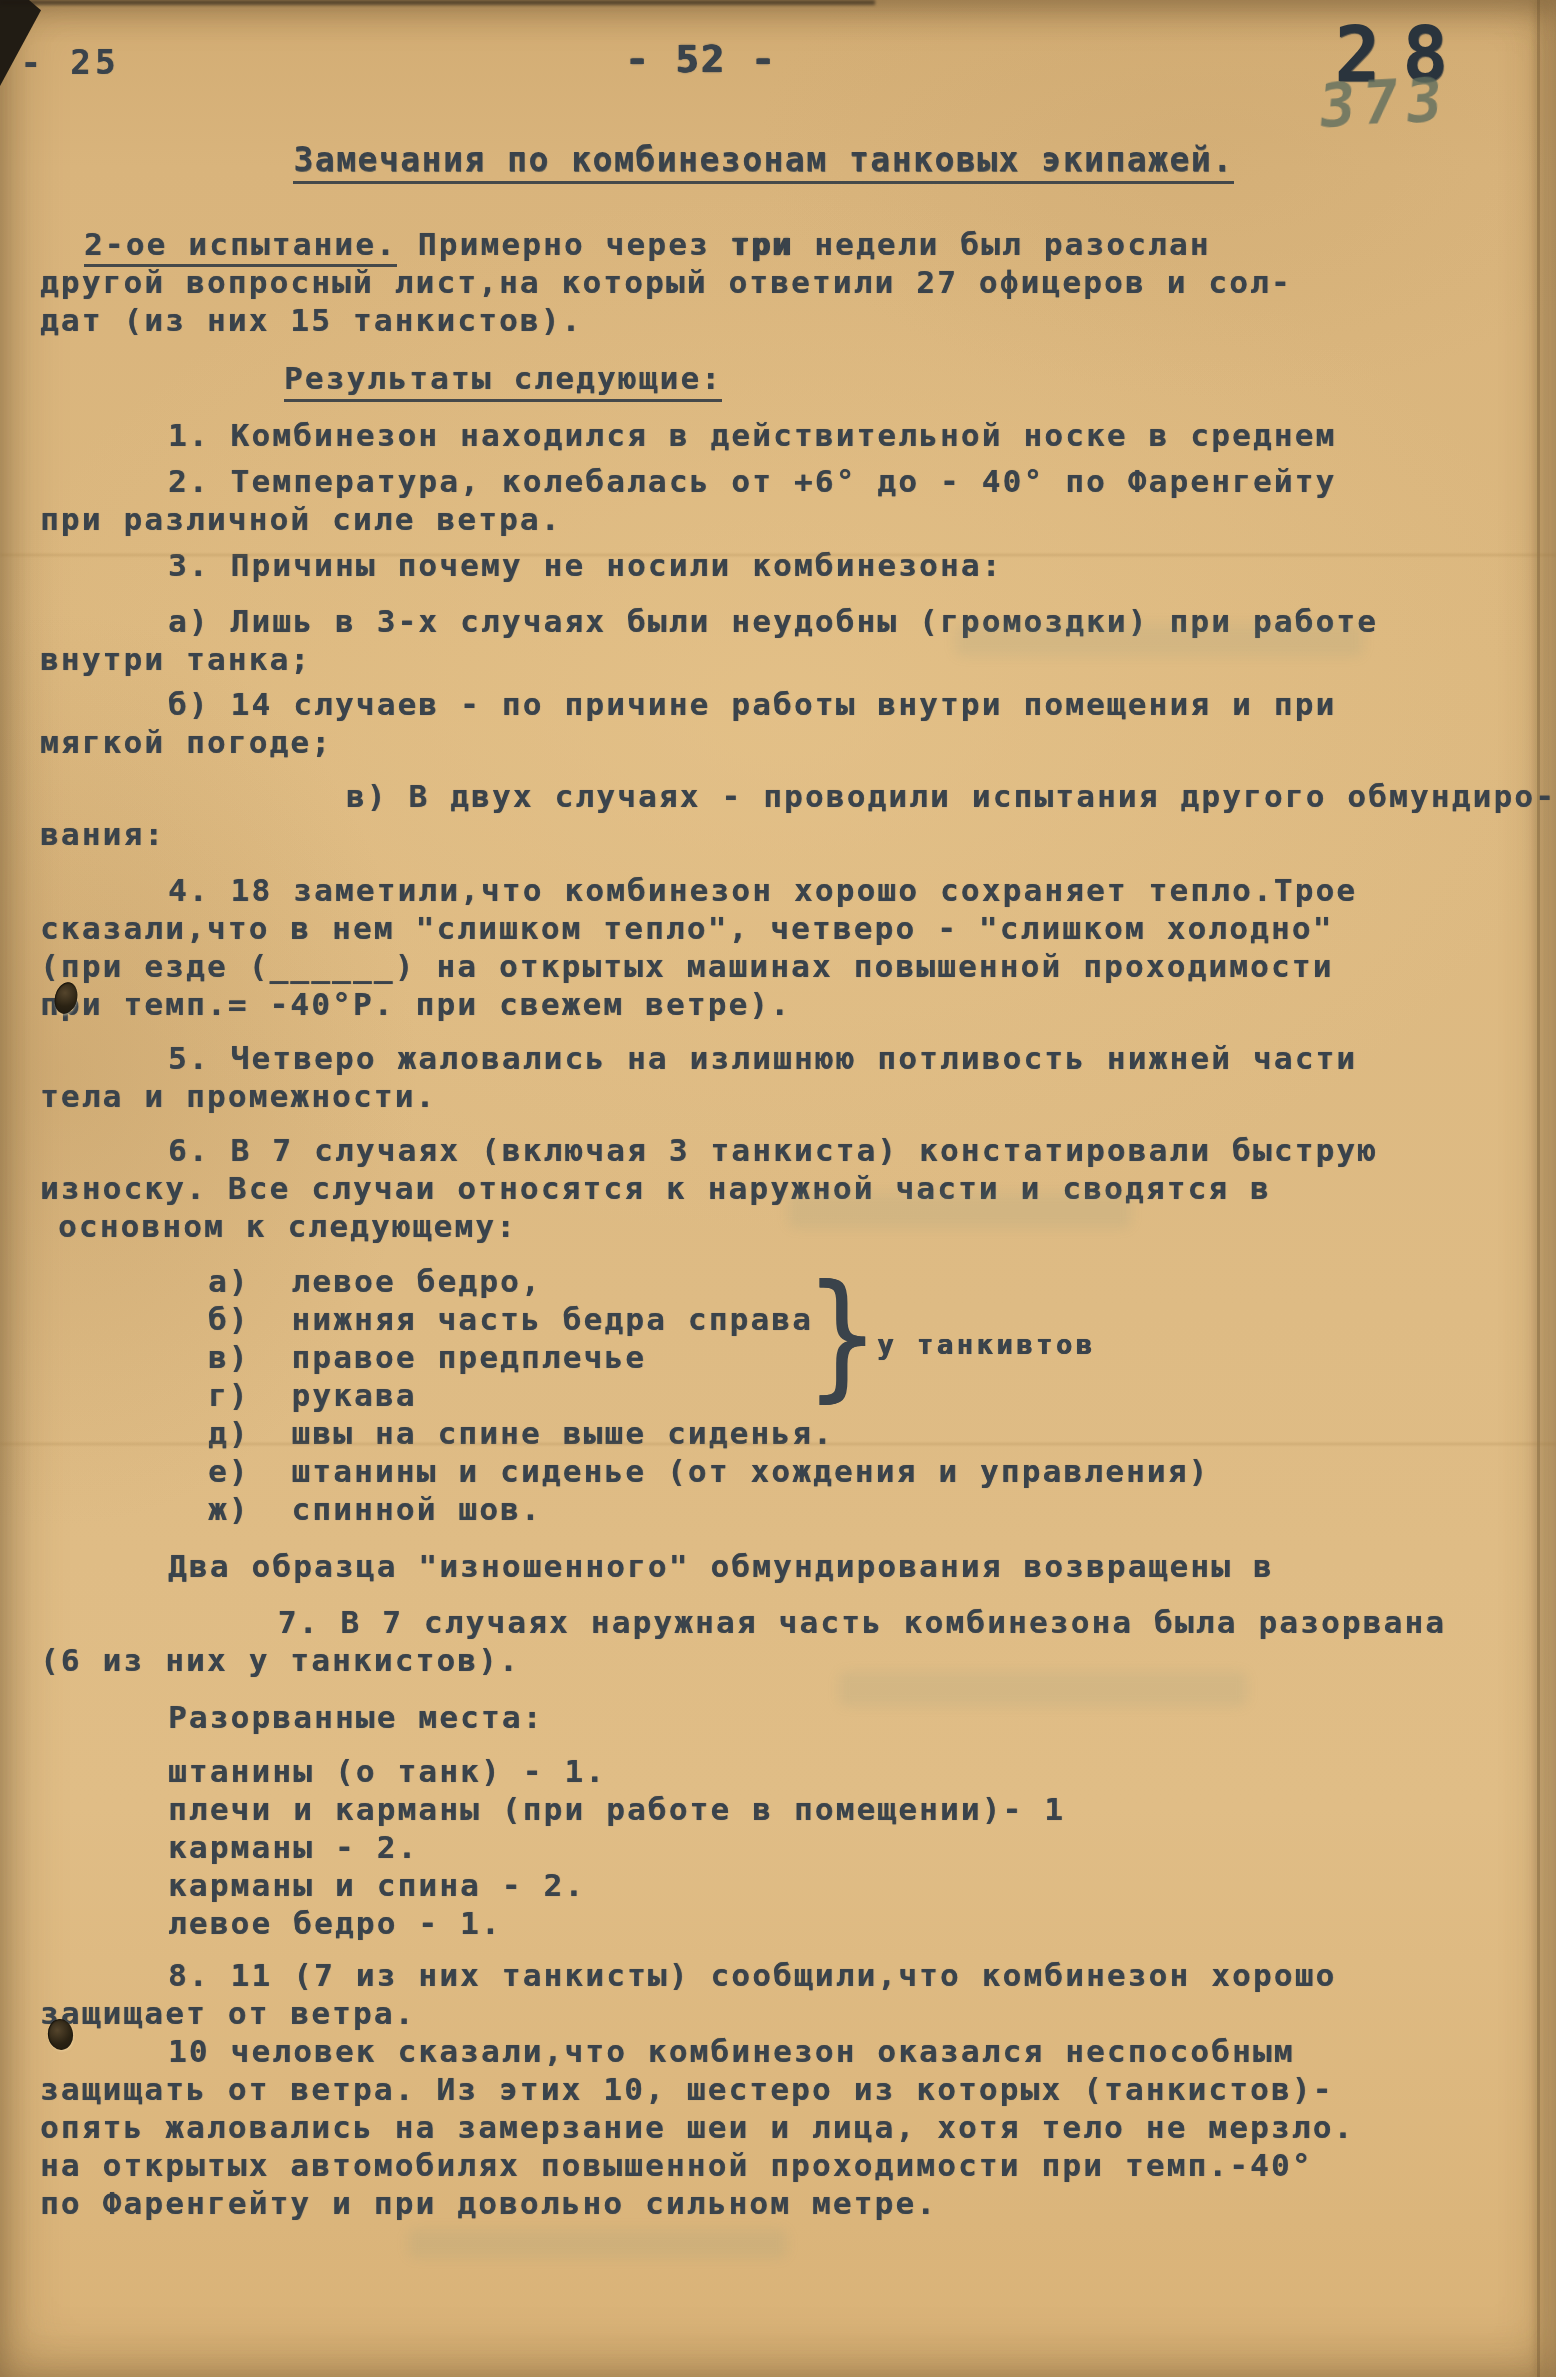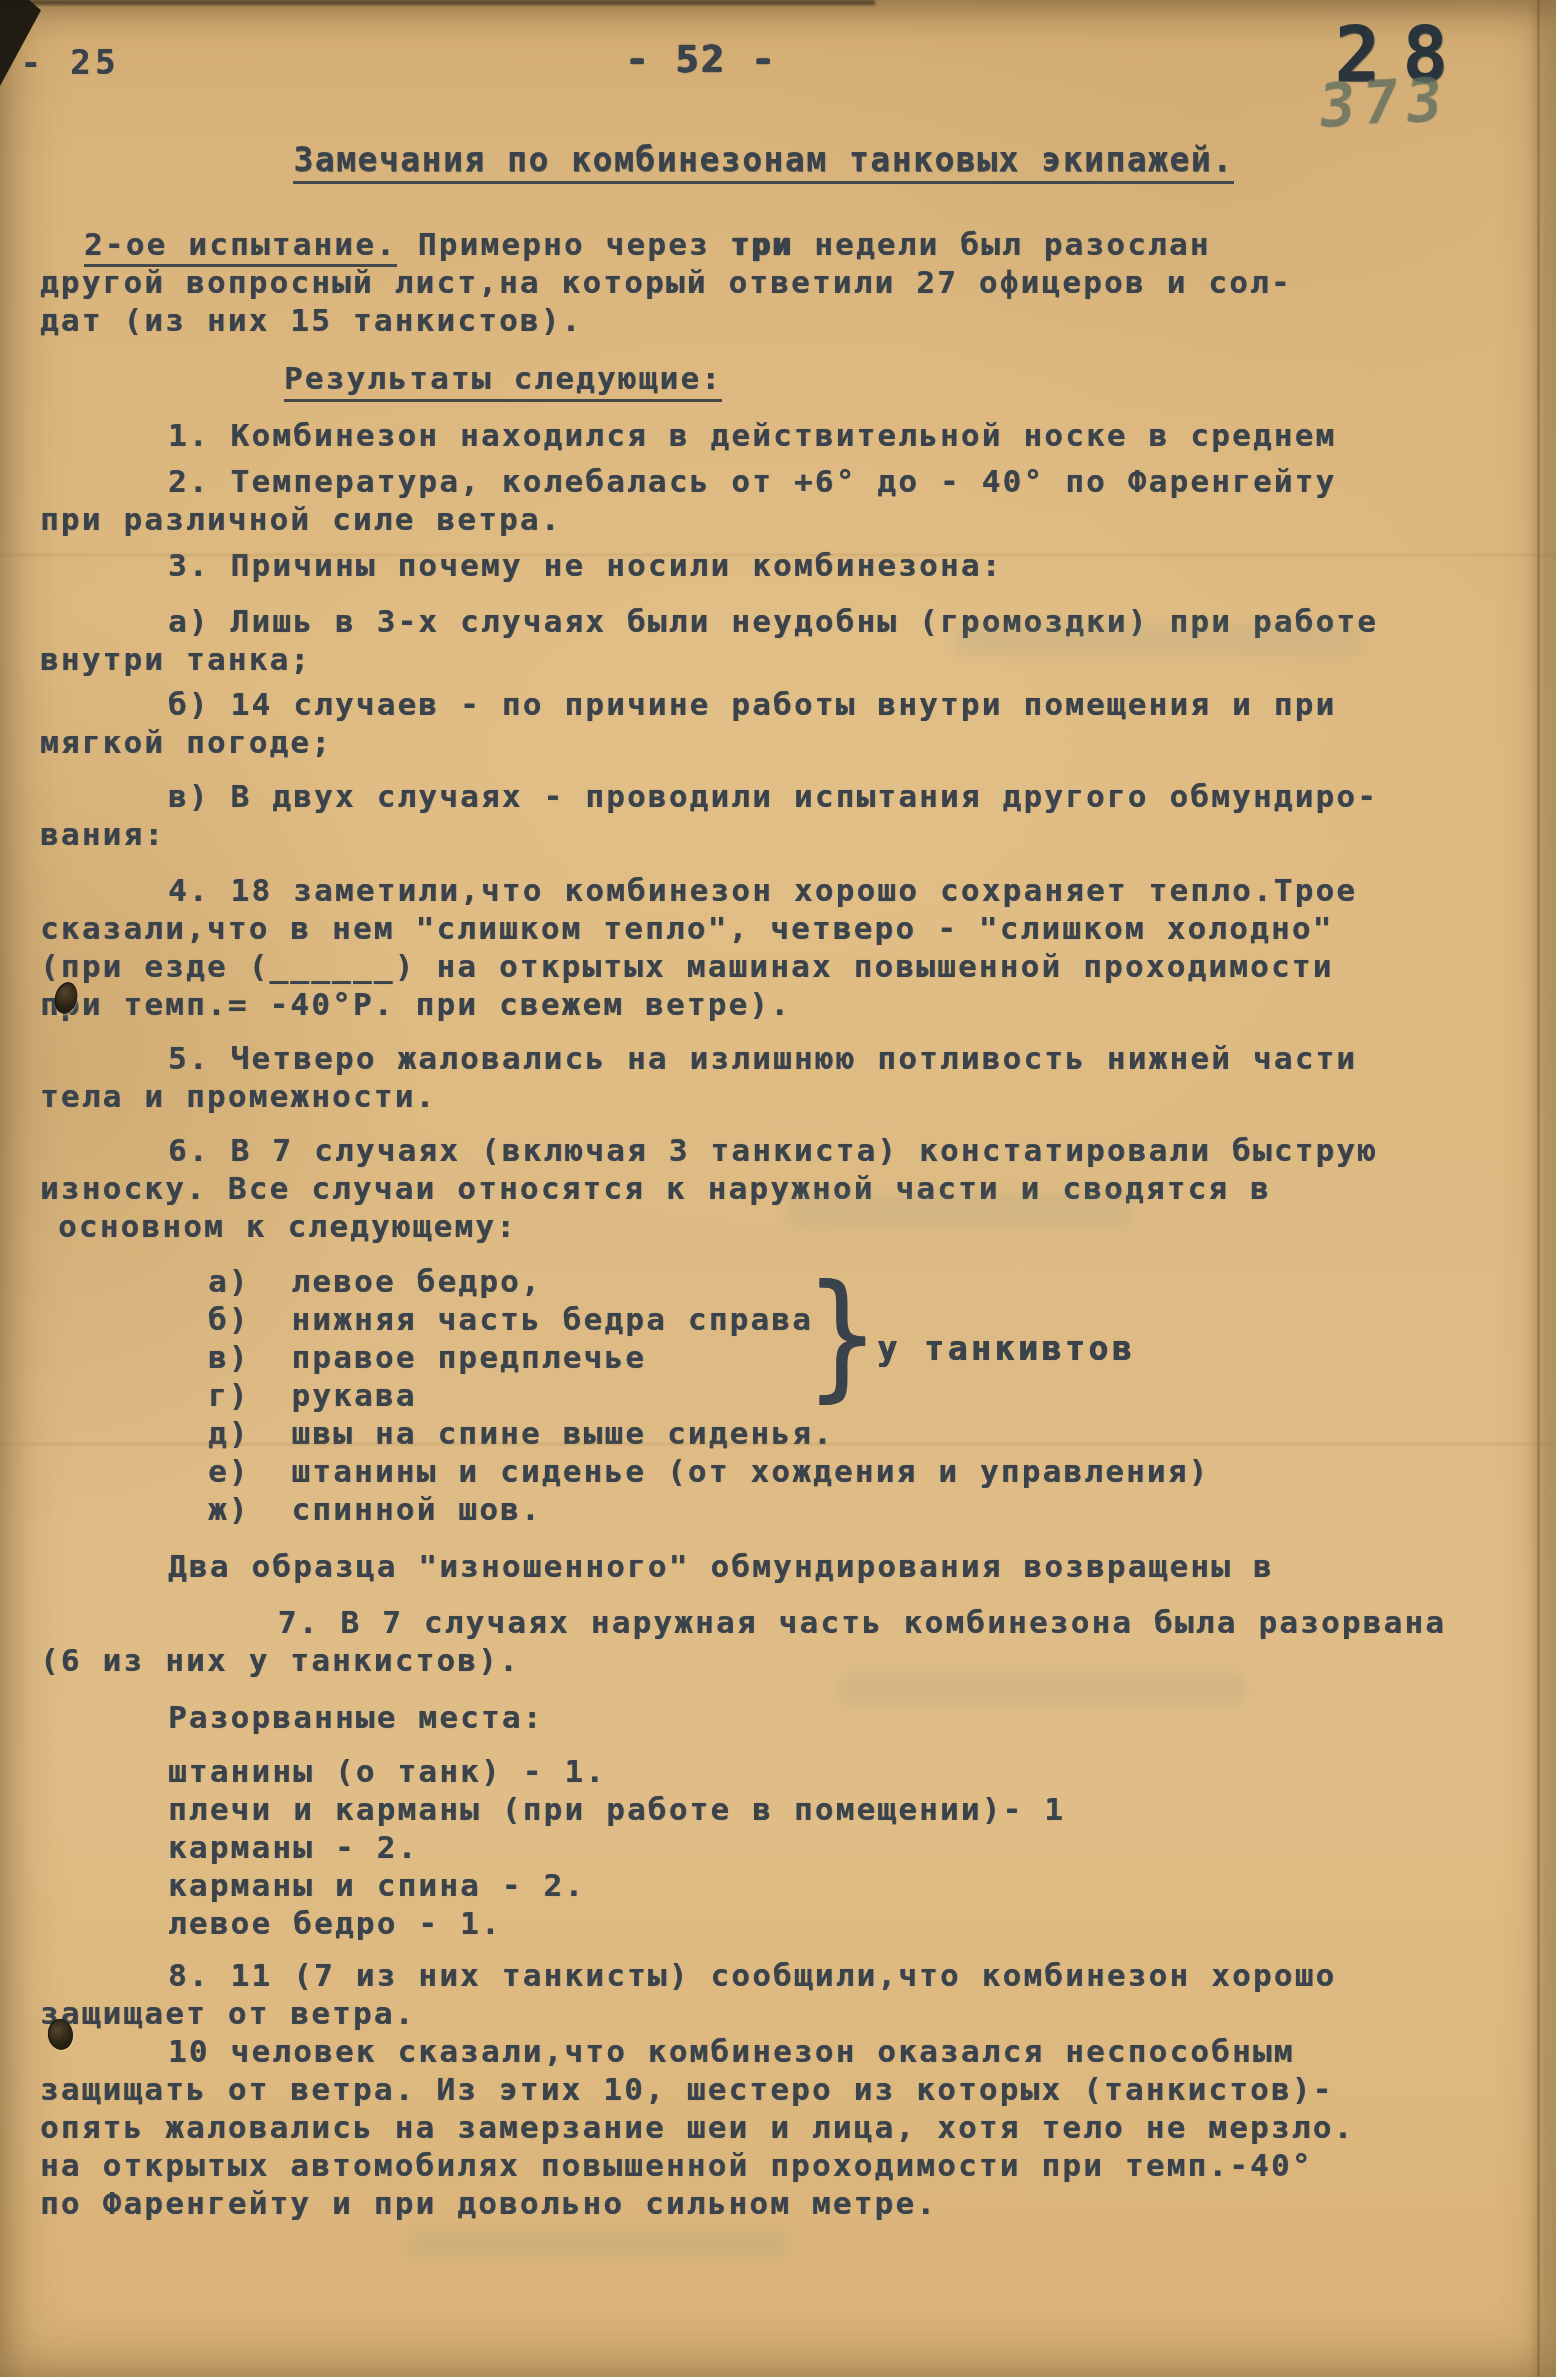--- a/index.html
+++ b/index.html
@@ -61,21 +61,21 @@
     filter:blur(0.6px);
   }
   .brace{
     position:absolute;left:805px;top:25px;
     font-size:123px;line-height:95px;font-weight:normal;
     transform:scale(.95,1.12);
     text-shadow:0.7px 0 currentColor;
   }
   .brace-label{
     position:absolute;left:877px;top:67px;
-    font-size:33px;font-weight:bold;letter-spacing:3.6px;
+    font-size:27px;font-weight:bold;letter-spacing:3.6px;
     text-shadow:0.9px 0 currentColor,0.4px 0.4px 0.7px rgba(58,67,75,.8);
   }
   .corner-mark{
     position:absolute;left:0;top:0;width:41px;height:89px;
     background:#211c14;
     clip-path:polygon(0 0,29px 0,41px 10.2px,0 86px);
   }
   .top-sliver{position:absolute;left:0;top:0;width:875px;height:5.1px;background:rgba(30,24,16,.55);filter:blur(1.5px);}
   .page-edge{
     position:absolute;right:16px;top:0;bottom:0;width:2.9px;
@@ -135,21 +135,21 @@
       </div>
       <div class="block" style="margin-top: 17.5px;">
         <div class="line" style="margin-left: 168px;">а) Лишь в 3-х случаях были неудобны (громоздки) при работе</div>
         <div class="line" style="margin-left: 40px;">внутри танка;</div>
       </div>
       <div class="block" style="margin-top: 7.3px;">
         <div class="line" style="margin-left: 168px;">б) 14 случаев - по причине работы внутри помещения и при</div>
         <div class="line" style="margin-left: 40px;">мягкой погоде;</div>
       </div>
       <div class="block" style="margin-top: 16px;">
-        <div class="line" style="margin-left: 168px;">в) В двух случаях - проводили испытания другого обмундиро-</div>
+        <div class="line" style="margin-left: 168px; text-align: right;">в) В двух случаях - проводили испытания другого обмундиро-</div>
         <div class="line" style="margin-left: 40px;">вания:</div>
       </div>
       <div class="block" style="margin-top: 17.5px;">
         <div class="line" style="margin-left: 168px;">4. 18 заметили,что комбинезон хорошо сохраняет тепло.Трое</div>
         <div class="line" style="margin-left: 40px;">сказали,что в нем "слишком тепло", четверо - "слишком холодно"</div>
         <div class="line" style="margin-left: 40px;">(при езде (______) на открытых машинах повышенной проходимости</div>
         <div class="line" style="margin-left: 40px;">при темп.= -40°Р. при свежем ветре).</div>
       </div>
       <div class="block" style="margin-top: 16px;">
         <div class="line" style="margin-left: 168px;">5. Четверо жаловались на излишнюю потливость нижней части</div>

